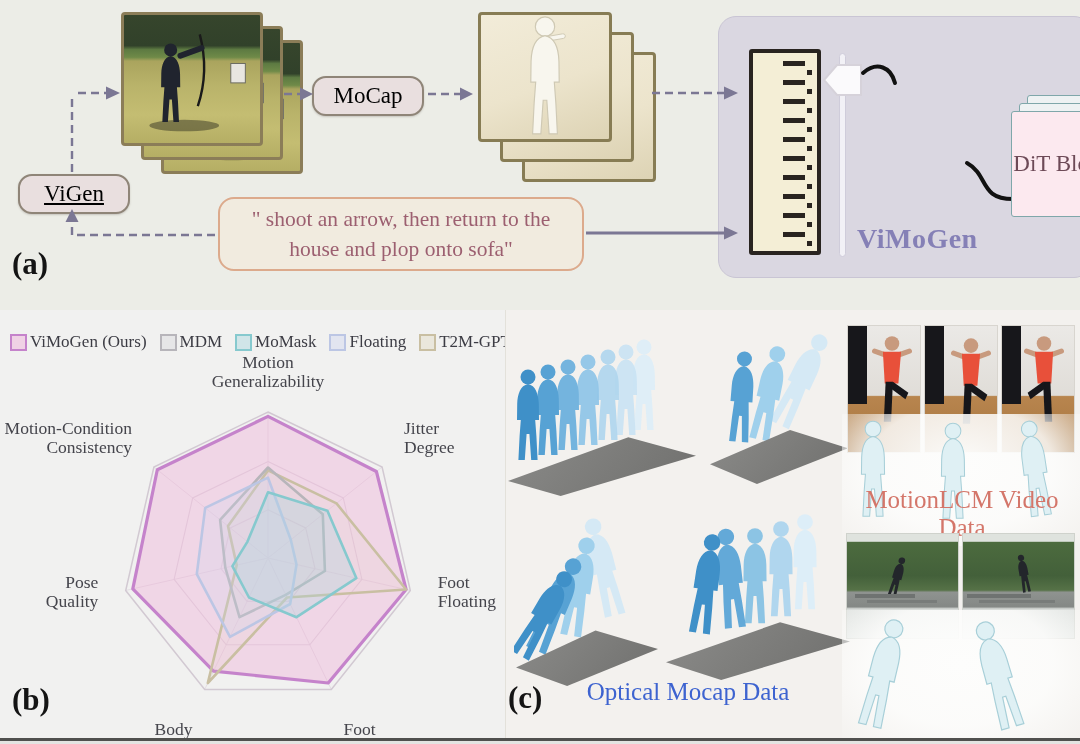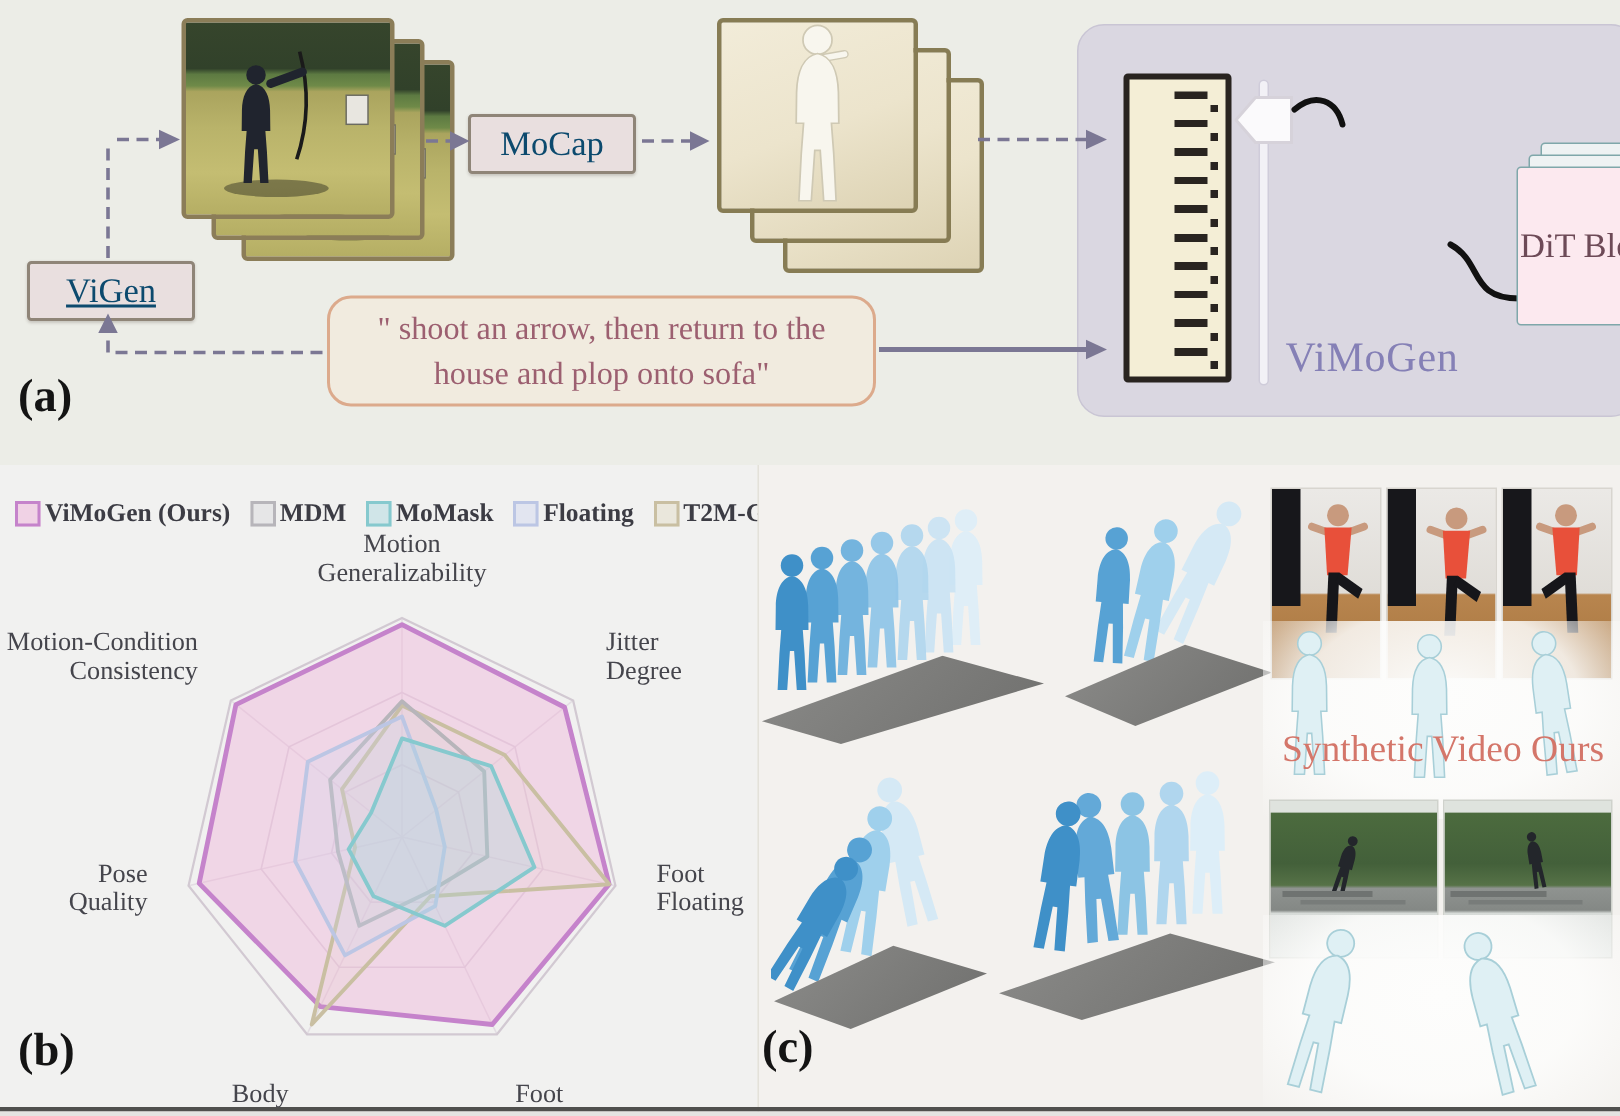--- a/index.html
+++ b/index.html
@@ -10,50 +10,50 @@
   
   .panel-letter{font-size:31px;font-weight:700;color:#141414;}
 
   
   .panel-a{left:0;top:0;width:1080px;height:310px;background:#ecede7;}
   .vframe{width:142px;height:134px;border:3px solid #8b7d58;border-radius:4px;
           background:linear-gradient(180deg,#36452c 0%,#31412a 24%,#5d7a42 27%,#6f8a48 33%,
                      #aaa45e 36%,#b9b36a 55%,#c4bd72 78%,#b5ae64 100%);overflow:hidden;}
   .pframe{width:134px;height:130px;border:3px solid #877c54;border-radius:4px;
           background:linear-gradient(160deg,#f2ecd9 0%,#ece4cc 55%,#ddd3b4 100%);overflow:hidden;}
-  .pipe-box{background:#e9dfdf;border:2px solid #8f8578;border-radius:3px;
+  .pipe-box{background:#e9dfdf;border:2px solid #8f8578;border-radius:14px;
             display:flex;align-items:center;justify-content:center;
-            font-size:23px;color:#0c4a6e;box-shadow:0 1px 2px rgba(90,80,70,.25);}
+            font-size:23px;color:#000000;box-shadow:0 1px 2px rgba(90,80,70,.25);}
   .prompt-box{background:#f1ebdf;border:2.5px solid #dcaa8c;border-radius:16px;
               color:#9c5f70;font-size:21.5px;line-height:1.4;text-align:center;
               display:flex;align-items:center;justify-content:center;padding:6px 16px;}
   .vimogen-panel{left:718px;top:16px;width:374px;height:262px;background:#dad7e1;
                  border:1px solid #c9c5d4;border-radius:18px;}
   .ruler{left:30px;top:32px;width:72px;height:206px;background:#f4eed6;
          border:4px solid #292420;border-radius:3px;}
   .ruler-ticks{top:8px;bottom:8px;right:12px;width:22px;
          background:repeating-linear-gradient(to bottom,#292420 0 5px,transparent 5px 19px);}
   .ruler-dots{top:17px;bottom:4px;right:5px;width:5px;
          background:repeating-linear-gradient(to bottom,#292420 0 5px,transparent 5px 19px);}
   .slider-track{left:120px;top:36px;width:7px;height:204px;background:#f2f1f6;
          border:1px solid #cfccda;border-radius:4px;}
   .gating{left:158px;top:48px;width:114px;height:114px;border-radius:50%;
          background:radial-gradient(circle at 50% 30%,#fef9fa 0%,#fbeef3 45%,#f4d7e3 100%);
          border:2px solid #d2c9d2;display:flex;align-items:center;justify-content:center;
          font-size:25px;color:#8a5f6e;}
   .dit-card{width:102px;height:106px;border:1.6px solid #7fa7aa;border-radius:3px;background:#eef2f3;}
   .dit-front{background:#fce9ef;display:flex;align-items:center;justify-content:center;
          text-align:center;font-size:23px;line-height:1.15;color:#6d4a57;}
-  .vimogen-label{font-size:28px;font-weight:400;color:#8580b6;letter-spacing:.5px;}
+  .vimogen-label{font-size:28px;font-weight:700;color:#8580b6;letter-spacing:.5px;}
 
   
   .panel-b{left:0;top:310px;width:505px;height:434px;background:#f1f1f0;}
   .legend{left:10px;top:22px;display:flex;align-items:center;gap:13px;
           font-size:17px;color:#3c3c44;white-space:nowrap;}
-  .legend-item{display:flex;align-items:center;gap:3px;font-weight:bold;}
+  .legend-item{display:flex;align-items:center;gap:3px;}
   .swatch{width:13px;height:13px;border:2.5px solid #999;background:#eee;}
 
   
   .panel-c{left:505px;top:310px;width:575px;height:434px;background:#f3f1ee;
            border-left:1px solid #e3e1da;}
   .mtile{overflow:visible;}
   .mfloor{position:absolute;background:linear-gradient(135deg,#8d8d8b, #6f6f6d);}
   .dframe{width:74px;height:128px;background:linear-gradient(180deg,#ebe9e6 0%,#e0ddd8 55%,
           #b8854e 56%,#a5743f 100%);overflow:hidden;border:1px solid #d8d5cf;}
   .dpanel{position:absolute;left:0;top:0;width:26%;height:62%;background:#17171b;}
@@ -274,20 +274,21 @@
       <div class="mfloor" style="left:10px;top:120px;width:184px;height:74px;clip-path:polygon(0% 76%,62% 22%,100% 48%,30% 100%);"></div>
       <svg width="200" height="196" viewBox="0 0 200 196">
         <use href="#person" x="128" y="16" width="42" height="122" fill="#ddeef8"></use>
         <use href="#person" x="104" y="22" width="42" height="124" fill="#b0d6ee"></use>
         <use href="#person" x="78" y="28" width="42" height="126" fill="#8cc4e4"></use>
         <use href="#person" x="52" y="30" width="44" height="128" fill="#63a9d8" transform="rotate(-6 70 90)"></use>
         <use href="#person" x="28" y="34" width="44" height="130" fill="#3f90c8" transform="rotate(8 50 100)"></use>
       </svg>
     </div>
 
+    <div class="abs cap-optical" style="left:62px;top:368px;width:240px;">Optical Mocap Data</div>
     <div class="abs panel-letter" style="left:2px;top:370px;">(c)</div>
 
     <div class="abs dframe" style="left:341px;top:15px;">
       <div class="dpanel"></div>
       <svg width="72" height="126" viewBox="0 0 30 60" style="margin-left:8px">
           <use href="#dancer" x="0" y="4" width="30" height="52"></use>
         </svg>
     </div>
     <div class="abs dframe" style="left:418px;top:15px;">
       <div class="dpanel"></div>
@@ -301,21 +302,21 @@
           <use href="#dancer" x="0" y="4" width="30" height="52"></use>
         </svg>
     </div>
 
     <div class="abs fog" style="left:336px;top:104px;width:238px;height:132px;"></div>
     <svg class="abs" style="left:336px;top:100px;" width="238" height="120" viewBox="0 0 238 120">
       <use href="#person" x="10" y="4" width="42" height="112" fill="#dff0f4" stroke="#a8cfd8" stroke-width="1"></use>
       <use href="#person" x="90" y="6" width="42" height="112" fill="#dff0f4" stroke="#a8cfd8" stroke-width="1"></use>
       <use href="#person" x="172" y="4" width="42" height="112" fill="#dff0f4" stroke="#a8cfd8" stroke-width="1" transform="rotate(-8 190 60)"></use>
     </svg>
-    <div class="abs cap-synth" style="left:338px;top:176px;width:236px;">Synthetic Video Ours</div>
+    <div class="abs cap-synth" style="left:338px;top:176px;width:236px;">MotionLCM Video Data</div>
 
     <div class="abs oframe" style="left:340px;top:223px;">
       <svg width="111" height="104" viewBox="0 0 111 104">
         <use href="#person" x="42" y="22" width="18" height="42" fill="#23262b" transform="rotate(16 50 40)"></use>
         <rect x="8" y="60" width="60" height="4" fill="#6f7371"></rect>
         <rect x="20" y="66" width="70" height="3" fill="#787c7a"></rect>
       </svg>
     </div>
     <div class="abs oframe" style="left:456px;top:223px;">
       <svg width="111" height="104" viewBox="0 0 111 104">

